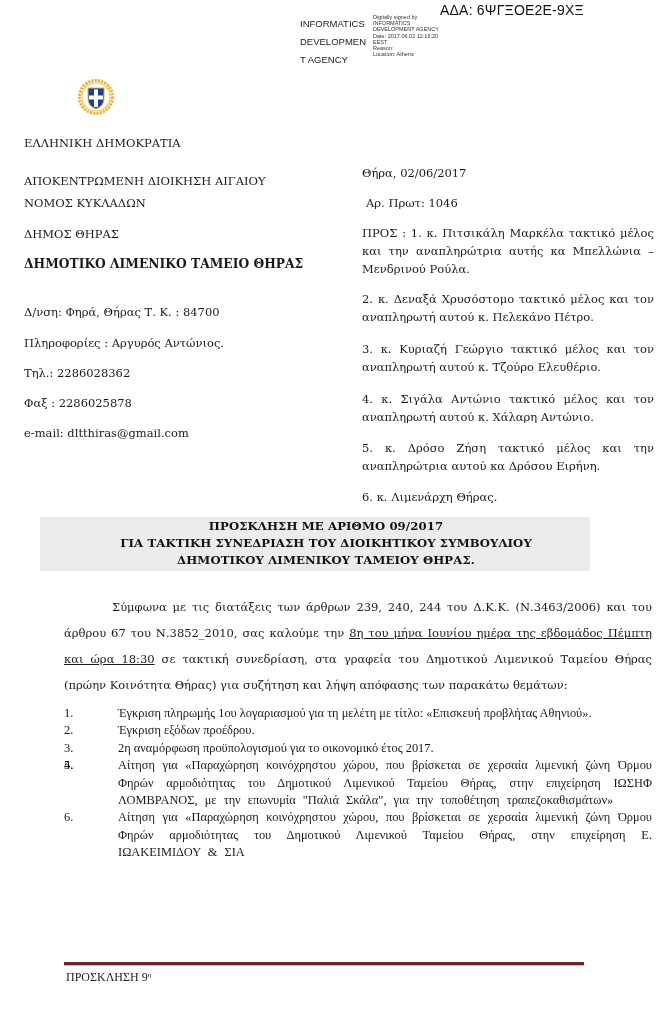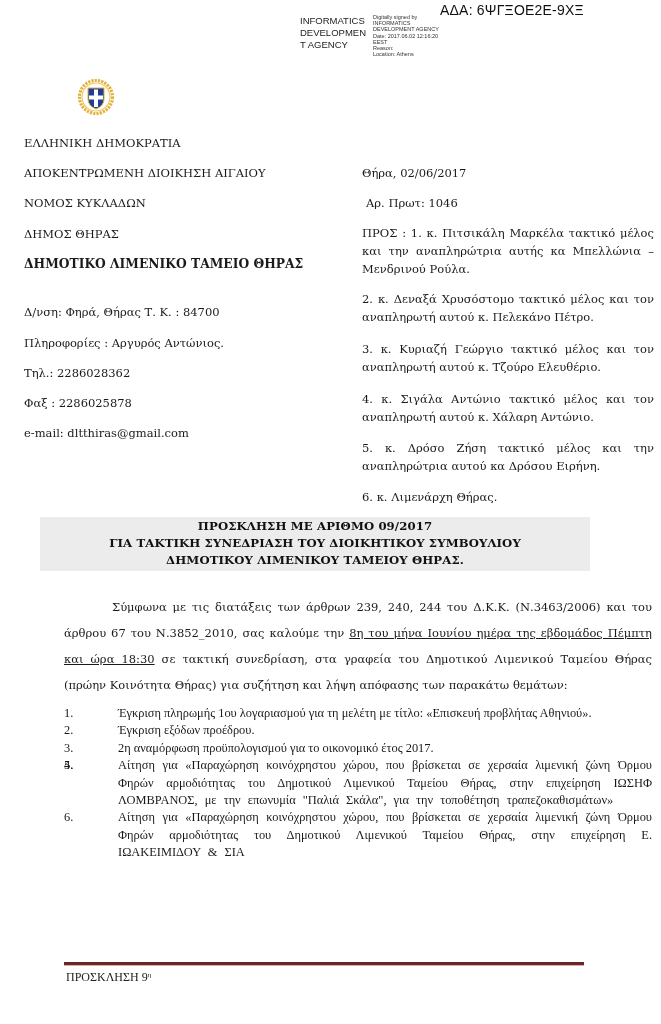--- a/index.html
+++ b/index.html
@@ -22,21 +22,21 @@
       left: 440px; top: 2px;
       font-family: "Liberation Sans", sans-serif;
       font-size: 14px;
       color: #111;
       letter-spacing: 0.2px;
     }
     .agency-name {
       left: 300px; top: 15px;
       font-family: "Liberation Sans", sans-serif;
       font-size: 9.5px;
-      line-height: 12px;
+      line-height: 18px;
       color: #222;
       width: 90px;
       white-space: pre-line;
     }
     .sig-details {
       left: 373px; top: 14px;
       font-family: "Liberation Sans", sans-serif;
       font-size: 5.5px;
       line-height: 6.2px;
       color: #333;
@@ -85,20 +85,21 @@
       background: #ececec;
     }
     .title-line {
       position: absolute;
       left: 0; width: 100%;
       text-align: center;
       font-weight: bold;
       font-size: 11.7px;
       letter-spacing: 0.1px;
       color: #111;
+      padding-left: 11px;
     }
 
     
     .body-para {
       left: 64px; top: 594px;
       width: 588px;
       font-size: 11.5px;
       line-height: 26px;
       text-align: justify;
       text-indent: 48px;
@@ -163,21 +164,21 @@
   <svg width="38" height="38" viewBox="0 0 38 38">
     <circle cx="19" cy="19" r="16.5" fill="none" stroke="#e3b23c" stroke-width="3.2" stroke-dasharray="2.2 1.1"></circle>
     <circle cx="19" cy="19" r="14" fill="none" stroke="#f0c960" stroke-width="1.2"></circle>
     <path d="M11 10 H27 V21 Q27 28 19 31 Q11 28 11 21 Z" fill="#1f3f91" stroke="#e3b23c" stroke-width="1"></path>
     <rect x="17" y="11.5" width="4" height="17.5" fill="#ffffff"></rect>
     <rect x="12" y="17.5" width="14" height="4" fill="#ffffff"></rect>
   </svg>
 </div>
 
 <div class="abs left-line" style="top:136px">ΕΛΛΗΝΙΚΗ ΔΗΜΟΚΡΑΤΙΑ</div>
-<div class="abs left-line" style="top:166px">ΑΠΟΚΕΝΤΡΩΜΕΝΗ ΔΙΟΙΚΗΣΗ ΑΙΓΑΙΟΥ</div>
+<div class="abs left-line" style="top:174px">ΑΠΟΚΕΝΤΡΩΜΕΝΗ ΔΙΟΙΚΗΣΗ ΑΙΓΑΙΟΥ</div>
 <div class="abs left-line" style="top:196px">ΝΟΜΟΣ ΚΥΚΛΑΔΩΝ</div>
 <div class="abs left-line" style="top:227px">ΔΗΜΟΣ ΘΗΡΑΣ</div>
 <div class="abs left-line bold" style="top:256px">ΔΗΜΟΤΙΚΟ ΛΙΜΕΝΙΚΟ ΤΑΜΕΙΟ ΘΗΡΑΣ</div>
 <div class="abs left-line" style="top:305px">Δ/νση: Φηρά, Θήρας Τ. Κ. : 84700</div>
 <div class="abs left-line" style="top:336px">Πληροφορίες : Αργυρός Αντώνιος.</div>
 <div class="abs left-line" style="top:366px">Τηλ.: 2286028362</div>
 <div class="abs left-line" style="top:396px">Φαξ : 2286025878</div>
 <div class="abs left-line" style="top:426px">e-mail: dltthiras@gmail.com</div>
 
 <div class="abs right-line" style="top:166px">Θήρα,  02/06/2017</div>

